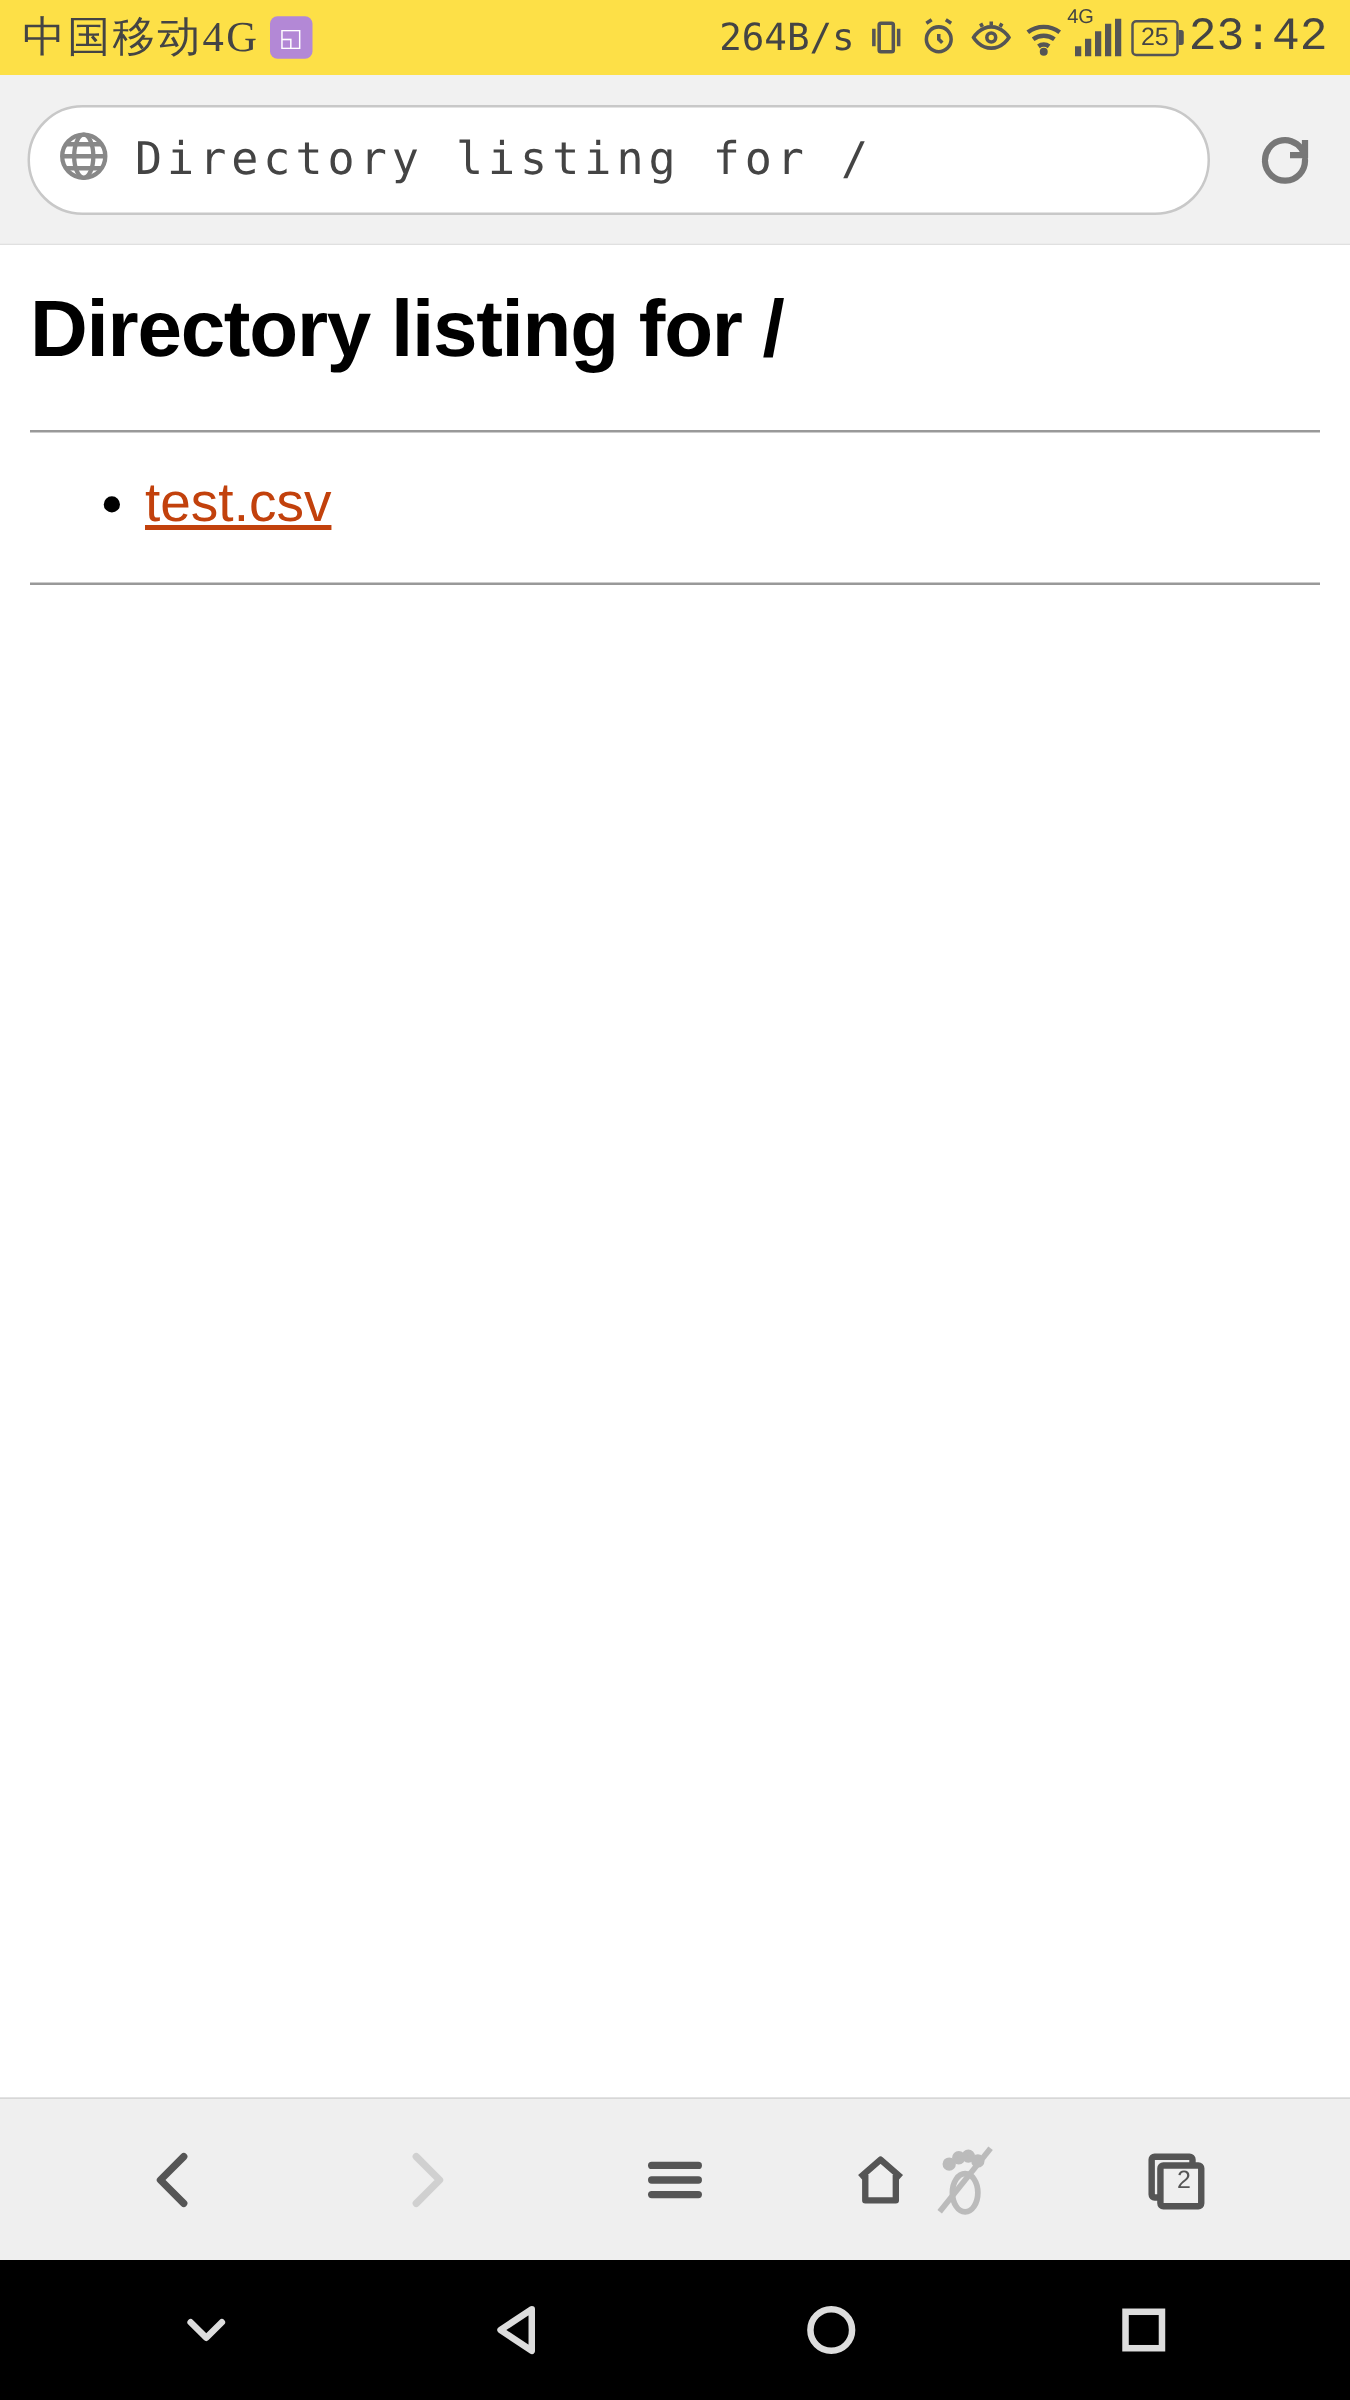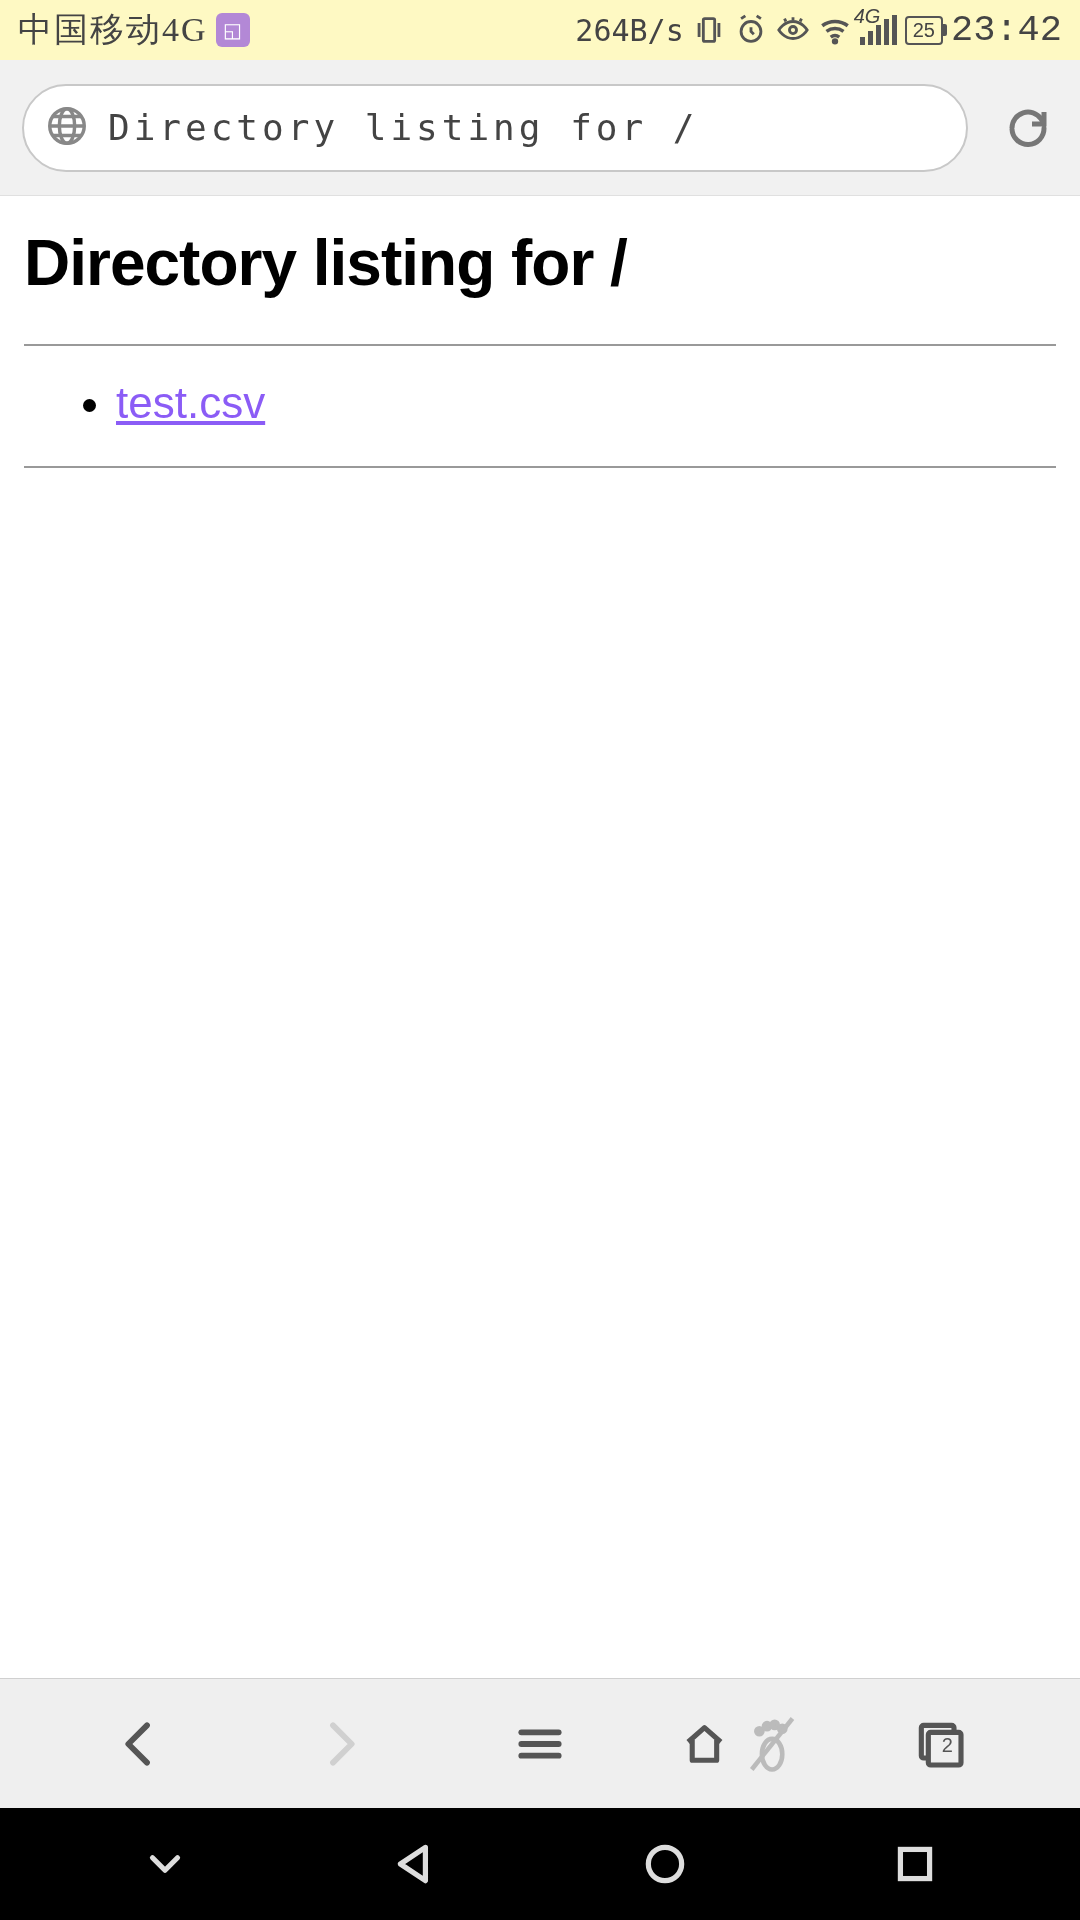--- a/index.html
+++ b/index.html
@@ -11,21 +11,21 @@
       font-family: -apple-system, BlinkMacSystemFont, sans-serif;
       width: 1080px;
       height: 1920px;
       display: flex;
       flex-direction: column;
       background: #fff;
       overflow: hidden;
     }
     .status-bar {
       height: 60px;
-      background: #fef9c3;
+      background: #fde047;
       display: flex;
       align-items: center;
       justify-content: space-between;
       padding: 0 18px;
       color: #444;
       font-size: 32px;
     }
     .status-left {
       display: flex;
       align-items: center;
@@ -68,22 +68,21 @@
     .signal-4g {
       position: relative;
       display: flex;
       align-items: flex-end;
       gap: 3px;
     }
     .signal-4g .label {
       position: absolute;
       top: -10px;
       left: -6px;
-      font-size: 20px;
-      font-style: italic;
+      font-size: 16px;
     }
     .signal-bars {
       display: flex;
       align-items: flex-end;
       gap: 3px;
       height: 30px;
     }
     .signal-bars span {
       width: 5px;
       background: #555;
@@ -170,21 +169,21 @@
     }
     .file-list {
       list-style: disc;
       padding-left: 92px;
       margin-bottom: 38px;
     }
     .file-list li {
       font-size: 44px;
     }
     .file-list a {
-      color: #8b5cf6;
+      color: #c2410c;
       text-decoration: underline;
     }
     .browser-toolbar {
       height: 130px;
       background: #efefef;
       border-top: 1px solid #d0d0d0;
       display: flex;
       align-items: center;
       justify-content: space-around;
       padding: 0 40px;

